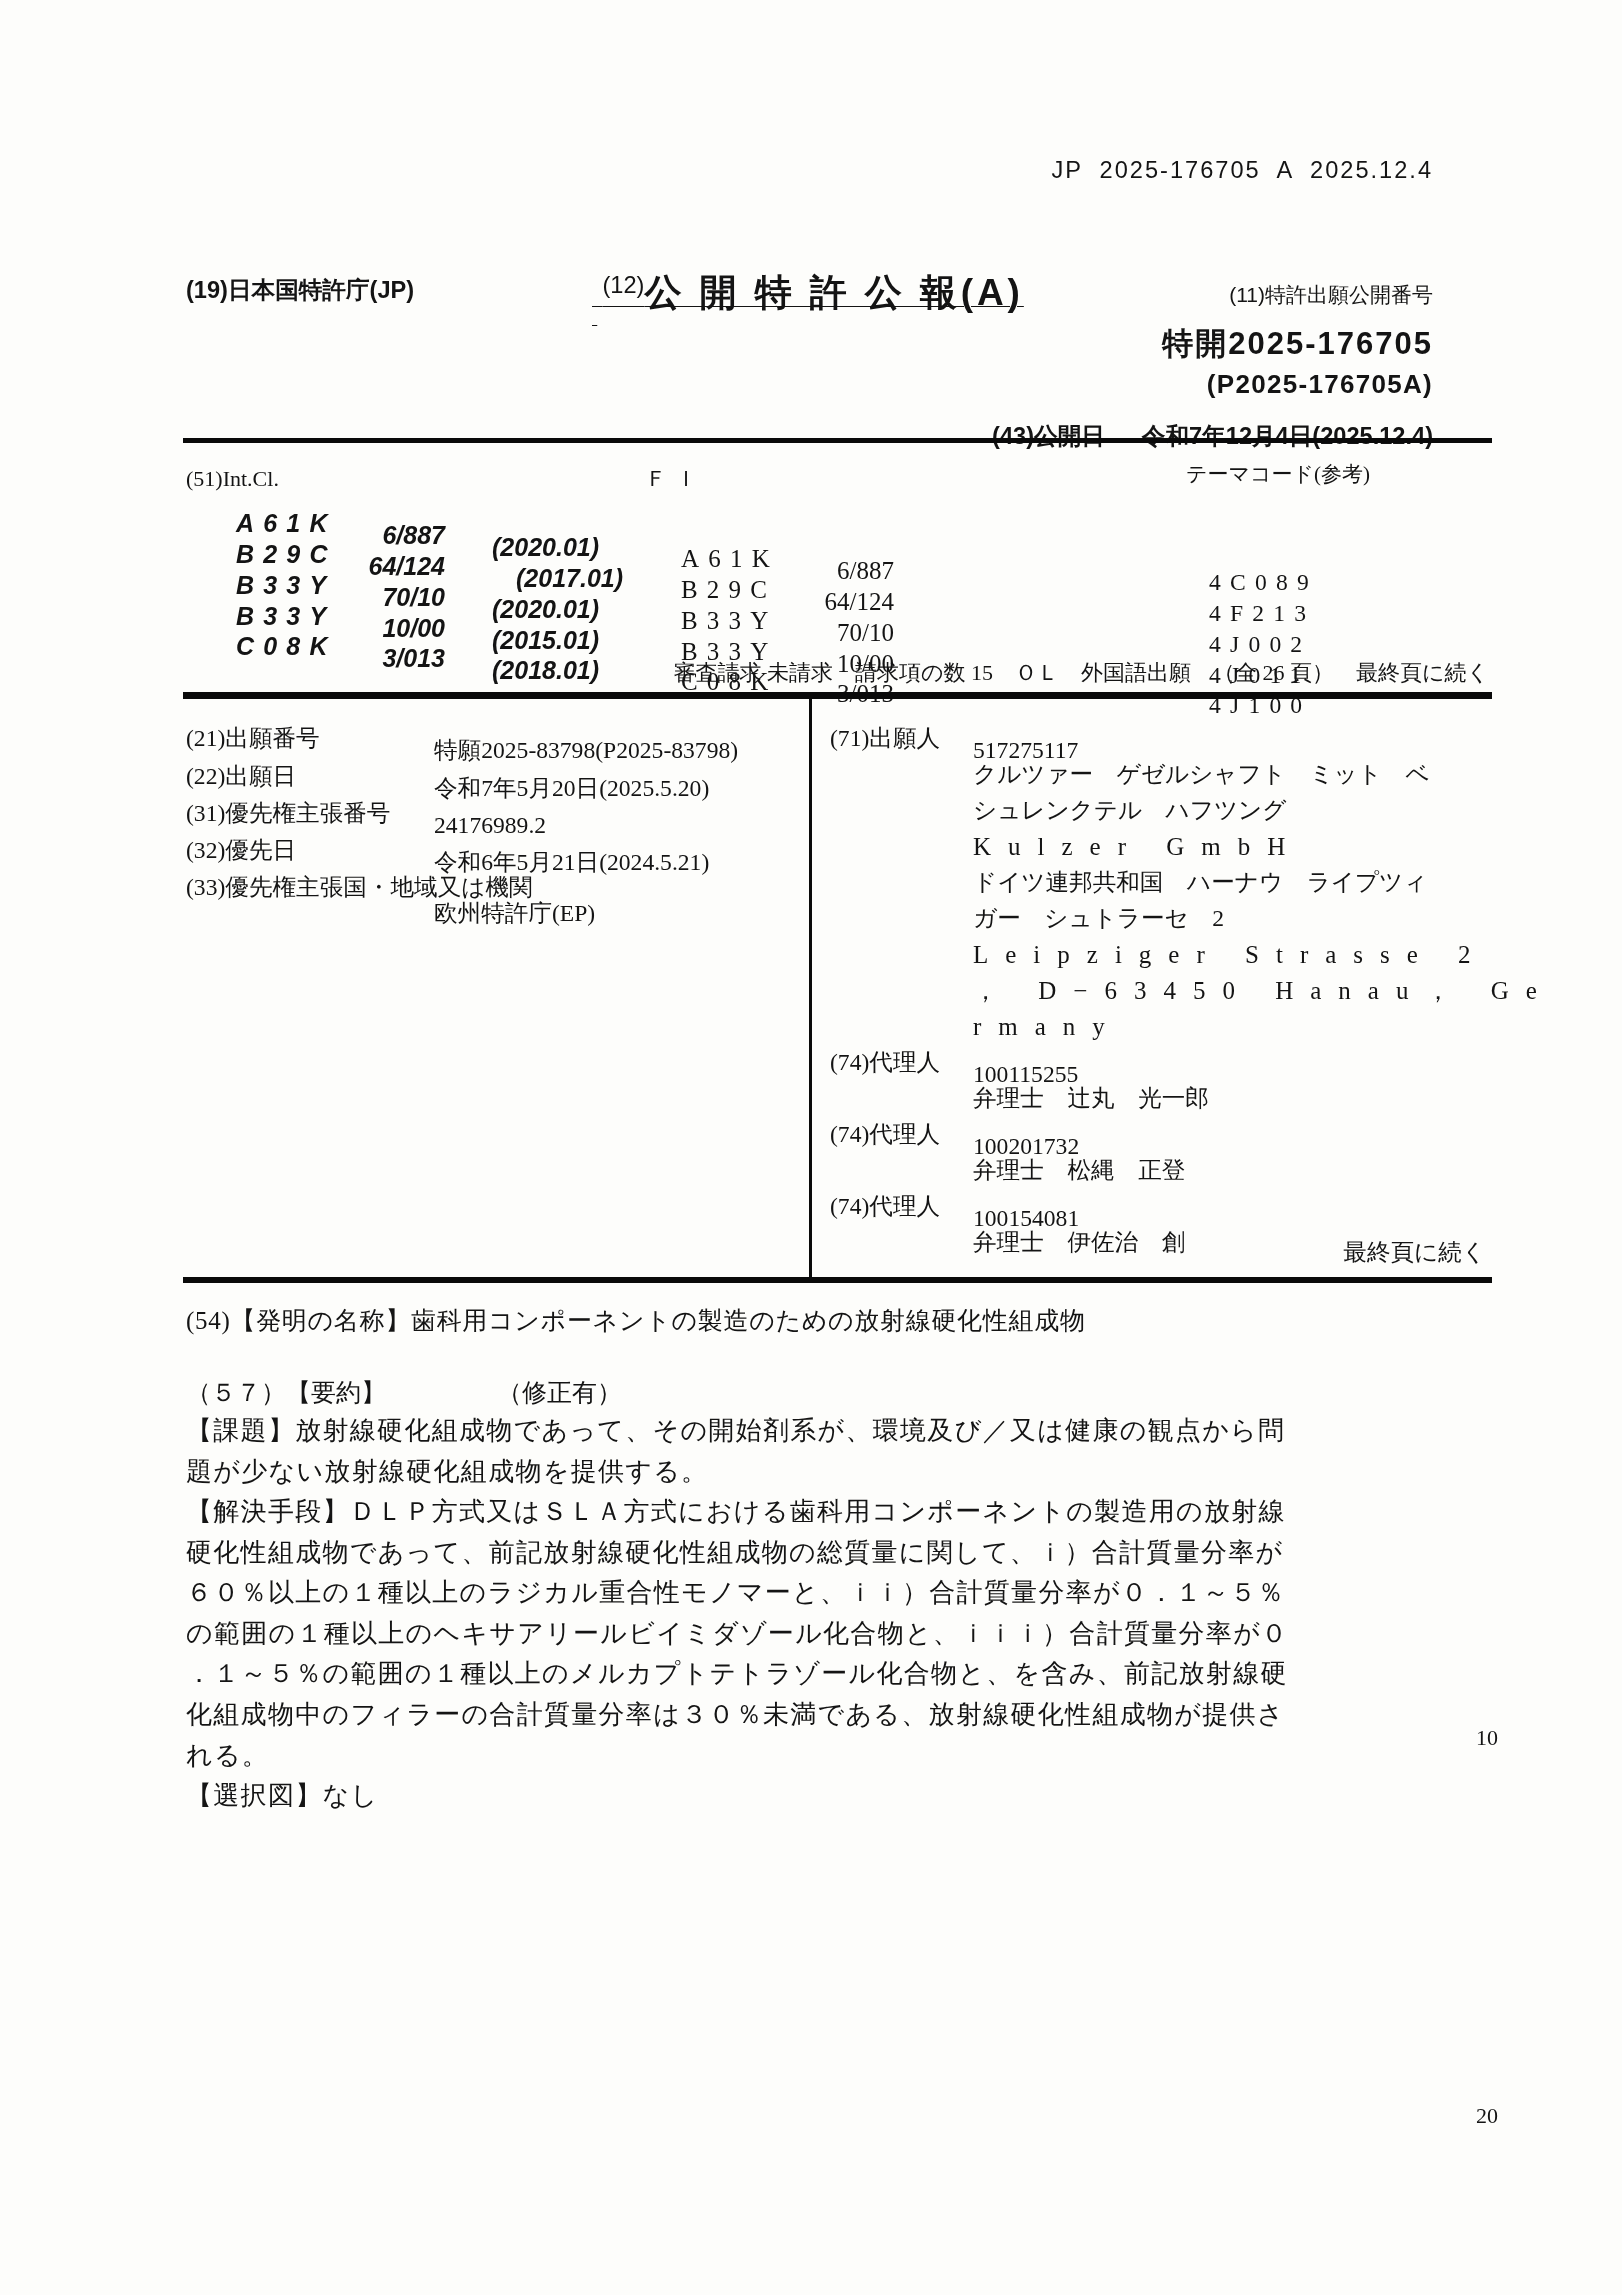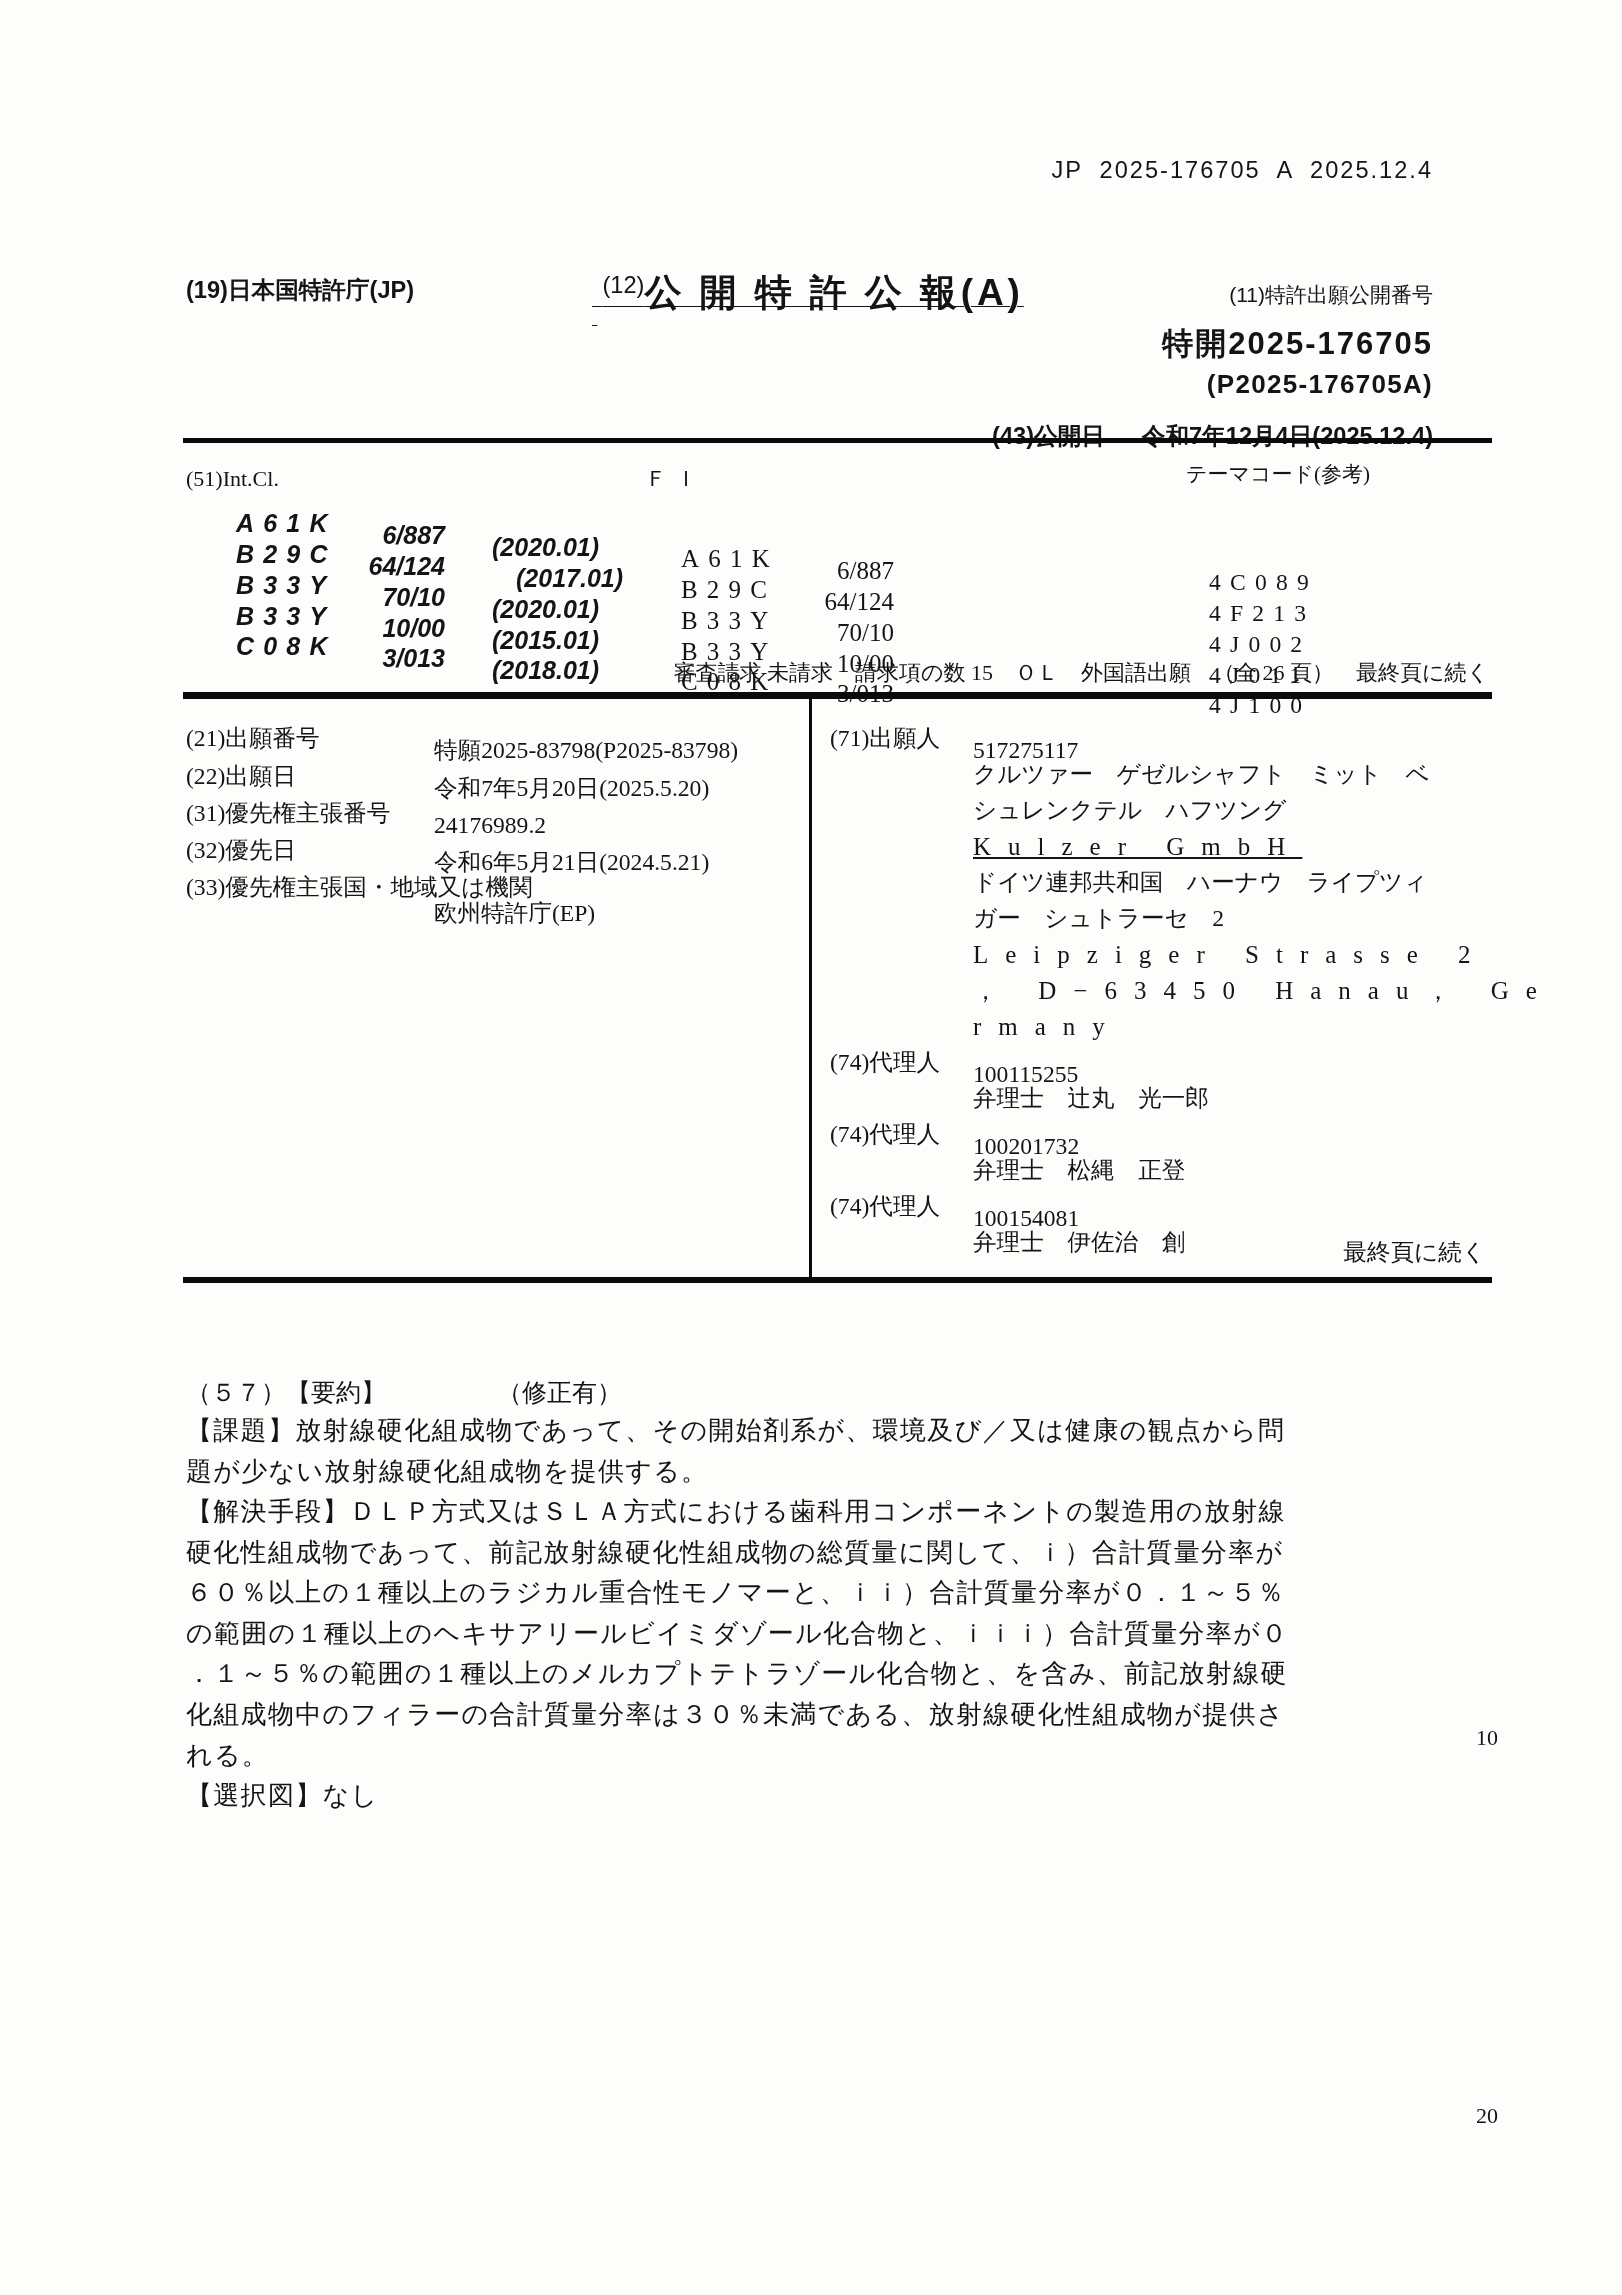--- a/index.html
+++ b/index.html
@@ -130,21 +130,21 @@
       <span class="cell" style="left:830px; font-size:23.6px;">(71)出願人</span>
       <span class="cell" style="left:973px; font-size:23.6px;">517275117</span>
     </div>
     <div class="abs" style="top:749px; left:0; width:1623px;">
       <span class="cell" style="left:973px; font-size:23.6px;">クルツァー　ゲゼルシャフト　ミット　ベ</span>
     </div>
     <div class="abs" style="top:785px; left:0; width:1623px;">
       <span class="cell" style="left:973px; font-size:23.6px;">シュレンクテル　ハフツング</span>
     </div>
     <div class="abs" style="top:821px; left:0; width:1623px;">
-      <span class="cell wide" style="left:973px; font-size:25px;text-decoration:underline;">Kulzer GmbH</span>
+      <span class="cell wide" style="left:973px; font-size:25px;">Kulzer GmbH</span>
     </div>
     <div class="abs" style="top:857px; left:0; width:1623px;">
       <span class="cell" style="left:973px; font-size:23.6px;">ドイツ連邦共和国　ハーナウ　ライプツィ</span>
     </div>
     <div class="abs" style="top:893px; left:0; width:1623px;">
       <span class="cell" style="left:973px; font-size:23.6px;">ガー　シュトラーセ　2</span>
     </div>
     <div class="abs" style="top:929px; left:0; width:1623px;">
       <span class="cell wide" style="left:973px; font-size:25px;">Leipziger Strasse 2</span>
     </div>
@@ -173,20 +173,21 @@
       <span class="cell" style="left:973px; font-size:23.6px;">100154081</span>
     </div>
     <div class="abs" style="top:1217px; left:0; width:1429px;">
       <span class="cell" style="left:973px; font-size:23.6px;">弁理士　伊佐治　創</span>
     </div>
     <div class="abs" style="top:1239px; right:137px; font-size:23.6px;">最終頁に続く</div>
   </div>
 
   <div class="rule" style="top:1277px; left:183px; width:1309px; height:5.9px;"></div>
 
+  <div class="abs" style="top:1307px; left:186px; font-size:25px; letter-spacing:0.7px;">(54)【発明の名称】歯科用コンポーネントの製造のための放射線硬化性組成物</div>
 
   <div class="abs" style="top:1379px; left:186px; font-size:25px;">（５７）【要約】</div>
   <div class="abs" style="top:1379px; left:497px; font-size:25px;">（修正有）</div>
 
   <div>
     <div class="abs" style="top:1416px; left:186px; font-size:26px; letter-spacing:1.3px;">【課題】放射線硬化組成物であって、その開始剤系が、環境及び／又は健康の観点から問</div>
     <div class="abs" style="top:1457px; left:186px; font-size:26px; letter-spacing:1.3px;">題が少ない放射線硬化組成物を提供する。</div>
     <div class="abs" style="top:1497px; left:186px; font-size:26px; letter-spacing:1.3px;">【解決手段】ＤＬＰ方式又はＳＬＡ方式における歯科用コンポーネントの製造用の放射線</div>
     <div class="abs" style="top:1538px; left:186px; font-size:26px; letter-spacing:1.3px;">硬化性組成物であって、前記放射線硬化性組成物の総質量に関して、ｉ）合計質量分率が</div>
     <div class="abs" style="top:1578px; left:186px; font-size:26px; letter-spacing:1.3px;">６０％以上の１種以上のラジカル重合性モノマーと、ｉｉ）合計質量分率が０．１～５％</div>

